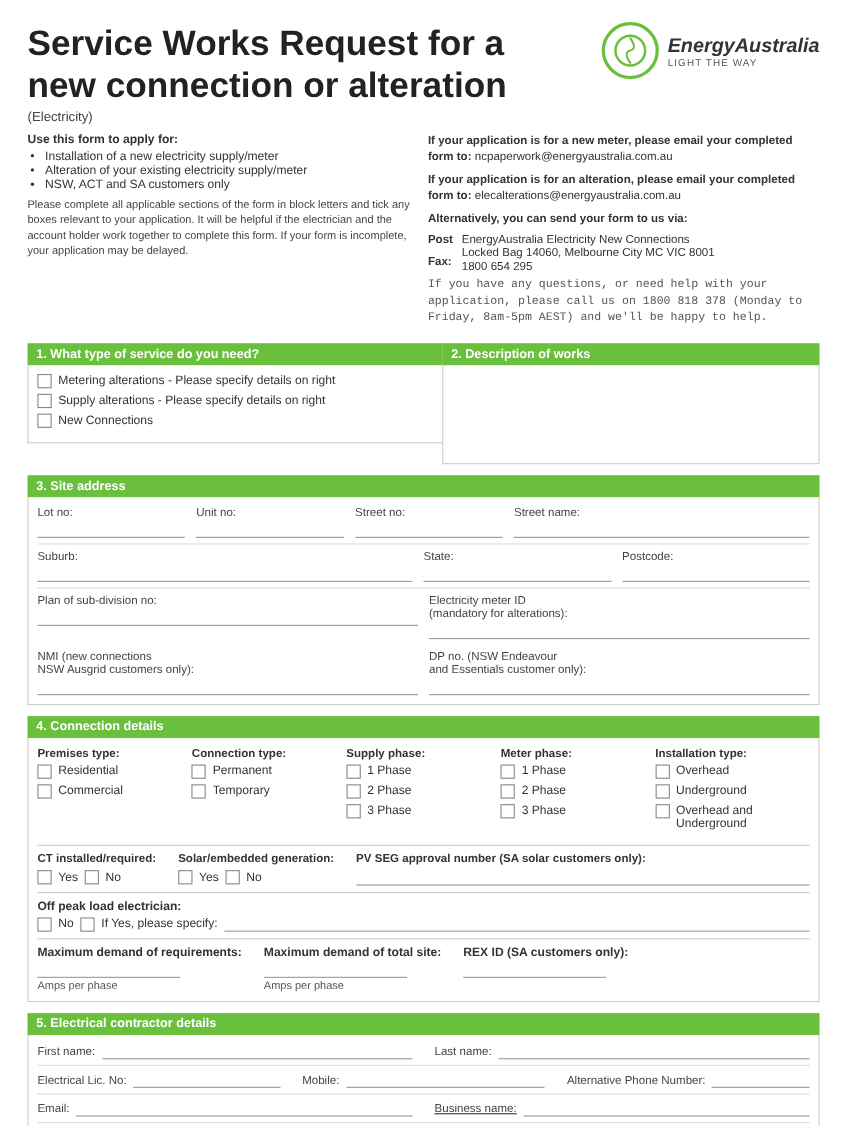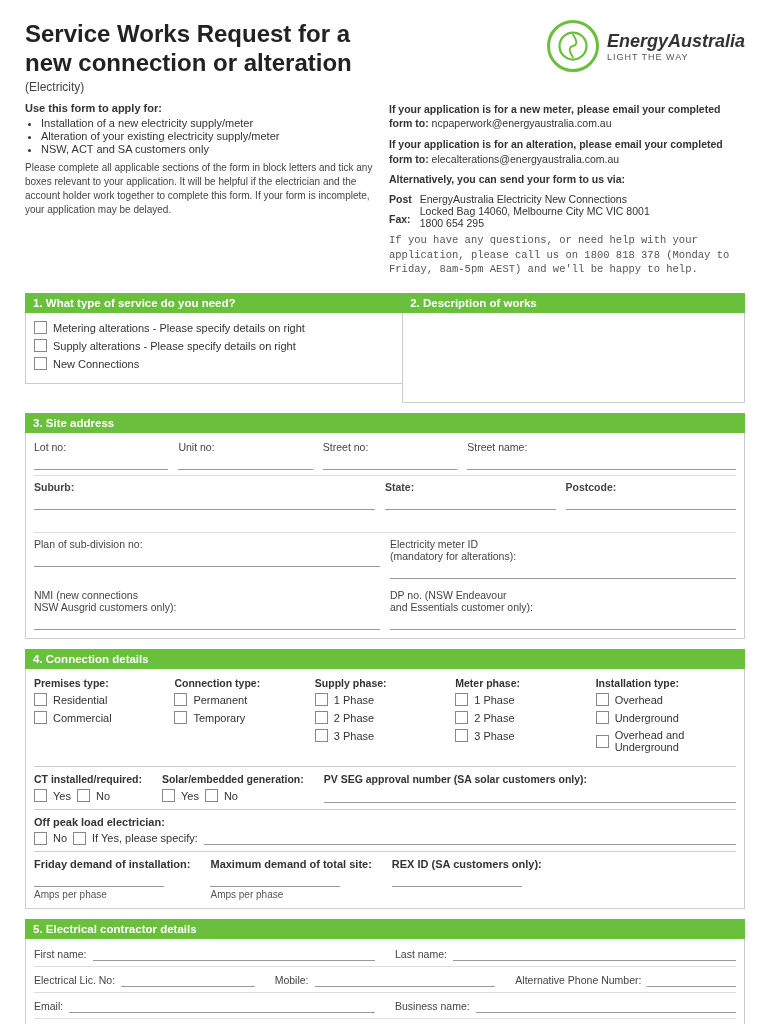--- a/index.html
+++ b/index.html
@@ -12,21 +12,21 @@
       min-height: 1024px;
       padding: 20px 25px;
     }
     .header-row {
       display: flex;
       justify-content: space-between;
       align-items: flex-start;
       margin-bottom: 8px;
     }
     .title-block h1 {
-      font-size: 24px;
+      font-size: 32px;
       font-weight: bold;
       color: #222;
       line-height: 1.2;
     }
     .title-block .subtitle {
       font-size: 12px;
       color: #444;
       margin-top: 2px;
     }
     .logo-block {
@@ -135,21 +135,21 @@
       padding: 8px;
     }
     .sec2-body {
       border: 1px solid #ccc;
       border-top: none;
       padding: 8px;
       min-height: 90px;
     }
     .checkbox-row {
       display: flex;
-      align-items: center;
+      align-items: flex-start;
       gap: 6px;
       margin-bottom: 5px;
     }
     .checkbox {
       width: 13px;
       height: 13px;
       border: 1px solid #888;
       display: inline-block;
       flex-shrink: 0;
     }
@@ -282,21 +282,21 @@
       <div style="flex:1;">
         <span class="field-label">Street no:</span>
         <div style="border-bottom:1px solid #999; min-height:14px; margin-top:3px;"></div>
       </div>
       <div style="flex:2;">
         <span class="field-label">Street name:</span>
         <div style="border-bottom:1px solid #999; min-height:14px; margin-top:3px;"></div>
       </div>
     </div>
 
-    <div style="display:flex; gap:10px; padding-bottom:22px; border-bottom:1px solid #ddd; margin-bottom:5px;font-weight:bold;">
+    <div style="display:flex; gap:10px; padding-bottom:5px; border-bottom:1px solid #ddd; margin-bottom:5px;">
       <div style="flex:2;">
         <span class="field-label">Suburb:</span>
         <div style="border-bottom:1px solid #999; min-height:14px; margin-top:3px;"></div>
       </div>
       <div style="flex:1;">
         <span class="field-label">State:</span>
         <div style="border-bottom:1px solid #999; min-height:14px; margin-top:3px;"></div>
       </div>
       <div style="flex:1;">
         <span class="field-label">Postcode:</span>
@@ -447,21 +447,21 @@
         <div class="checkbox"></div>
         <span>If Yes, please specify:</span>
         <div style="flex:1; border-bottom:1px solid #999; min-height:14px;"></div>
       </div>
     </div>
 
     <hr class="divider">
 
     <div style="display:flex; gap:20px; flex-wrap:wrap;">
       <div>
-        <span class="bold-label">Friday demand of installation:</span>
+        <span class="bold-label">Maximum demand of requirements:</span>
         <div style="border-bottom:1px solid #999; min-height:14px; margin-top:3px; width:130px;"></div>
         <div style="font-size:10px; color:#555; margin-top:2px;">Amps per phase</div>
       </div>
       <div>
         <span class="bold-label">Maximum demand of total site:</span>
         <div style="border-bottom:1px solid #999; min-height:14px; margin-top:3px; width:130px;"></div>
         <div style="font-size:10px; color:#555; margin-top:2px;">Amps per phase</div>
       </div>
       <div>
         <span class="bold-label">REX ID (SA customers only):</span>
@@ -499,21 +499,21 @@
         <span class="field-label">Alternative Phone Number:</span>
         <div style="flex:1; border-bottom:1px solid #999; min-height:14px;"></div>
       </div>
     </div>
 
     <div style="display:flex; gap:20px; margin-bottom:6px; border-bottom:1px solid #ddd; padding-bottom:5px;">
       <div style="flex:1; display:flex; align-items:center; gap:6px;">
         <span class="field-label">Email:</span>
         <div style="flex:1; border-bottom:1px solid #999; min-height:14px;"></div>
       </div>
-      <div style="flex:1; display:flex; align-items:center; gap:6px;">
+      <div style="flex:1; display:flex; align-items:center; gap:6px;text-decoration:underline;">
         <span class="field-label">Business name:</span>
         <div style="flex:1; border-bottom:1px solid #999; min-height:14px;"></div>
       </div>
     </div>
 
     <div style="display:flex; gap:20px;">
       <div style="flex:1; display:flex; align-items:center; gap:6px;">
         <span class="field-label">ABN:</span>
         <div style="flex:1; border-bottom:1px solid #999; min-height:14px;"></div>
       </div>

